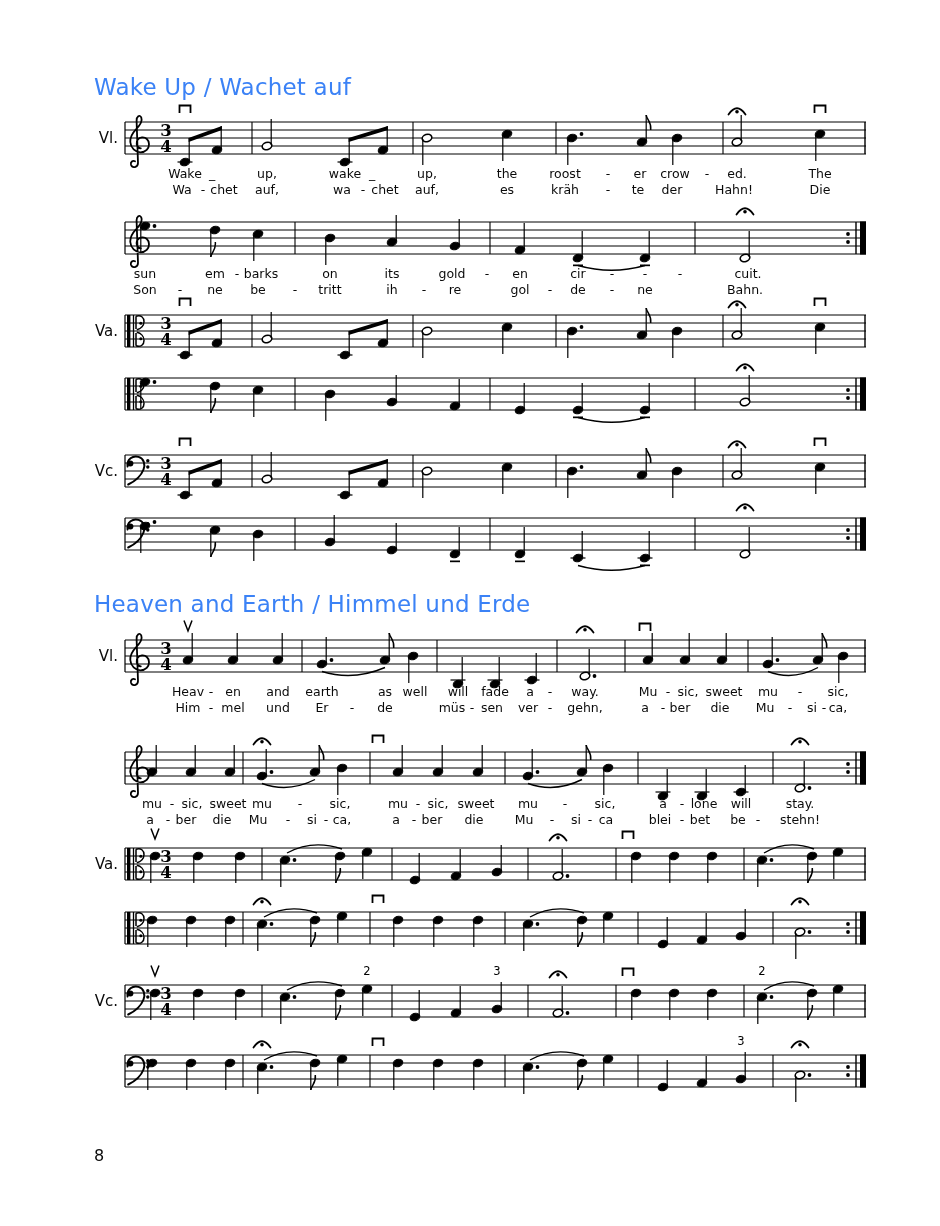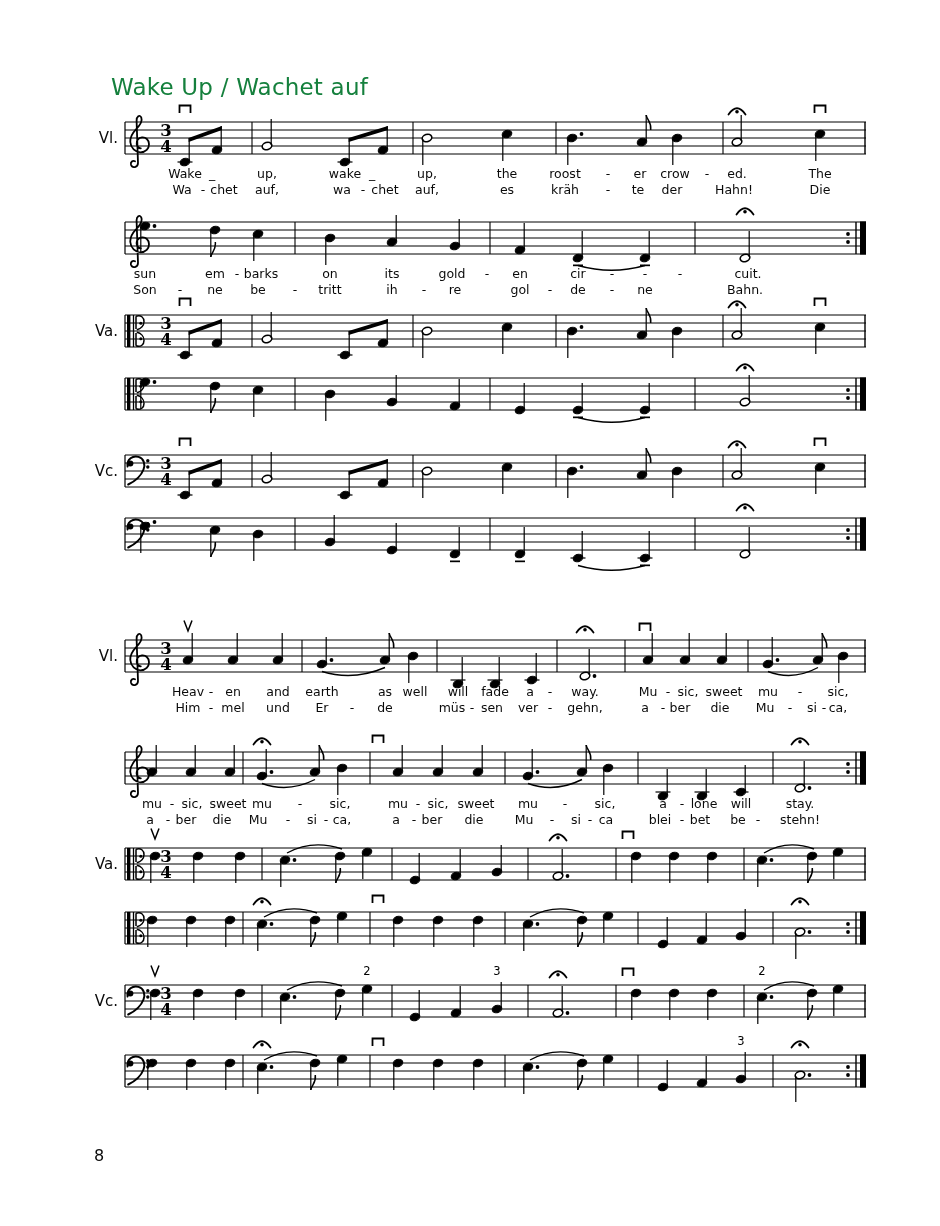--- a/index.html
+++ b/index.html
@@ -1,18 +1,18 @@
 <!DOCTYPE html>
 <html><head>
 <meta charset="utf-8">
 <style>
   html,body{margin:0;padding:0;background:#fff;}
   .page{position:relative;width:940px;height:1226px;background:#fff;overflow:hidden;
         font-family:"DejaVu Sans",sans-serif;color:#000;}
-  .song-title{position:absolute;left:94px;font-size:23px;letter-spacing:.2px;color:#15803d;margin-left:17px;}
+  .song-title{position:absolute;left:94px;font-size:23px;letter-spacing:.2px;color:#3b82f6;}
   #title-1{top:74px;}
   #title-2{top:591px;}
   .page-number{position:absolute;left:94px;top:1146px;font-size:16px;color:#0a0a0a;}
   svg#sheet{position:absolute;left:0;top:0;}
   .lyr{font-family:"DejaVu Sans",sans-serif;font-size:12.5px;fill:#0a0a0a;}
   .lbl{font-family:"DejaVu Sans",sans-serif;font-size:15px;fill:#0a0a0a;}
   .tsig{font-family:"DejaVu Serif",serif;font-size:16.5px;font-weight:bold;fill:#000;}
   .fing{font-family:"DejaVu Sans",sans-serif;font-size:11.5px;fill:#000;}
 </style>
 </head>
@@ -865,14 +865,15 @@
         <path d="M530,1060 Q555,1046 584,1056" fill="none" stroke="#000" stroke-width="1.4"></path>
         <path d="M253.5,1047.5 Q262,1035 270.5,1047.5" fill="none" stroke="#000" stroke-width="1.8" stroke-linecap="round"></path>
         <circle cx="262" cy="1044.8" r="1.8" fill="#000"></circle>
         <path d="M372.5,1046 L372.5,1038.5 L383.5,1038.5 L383.5,1046" fill="none" stroke="#000" stroke-width="1.8"></path>
         <text x="741" y="1045" text-anchor="middle" class="fing">3</text>
         <path d="M791.5,1047.5 Q800,1035 808.5,1047.5" fill="none" stroke="#000" stroke-width="1.8" stroke-linecap="round"></path>
         <circle cx="800" cy="1044.8" r="1.8" fill="#000"></circle>
       </g>
     </svg>
   <div class="song-title" id="title-1">Wake Up / Wachet auf</div>
+  <div class="song-title" id="title-2">Heaven and Earth / Himmel und Erde</div>
   <div class="page-number">8</div>
 </div>
 
 </body></html>

